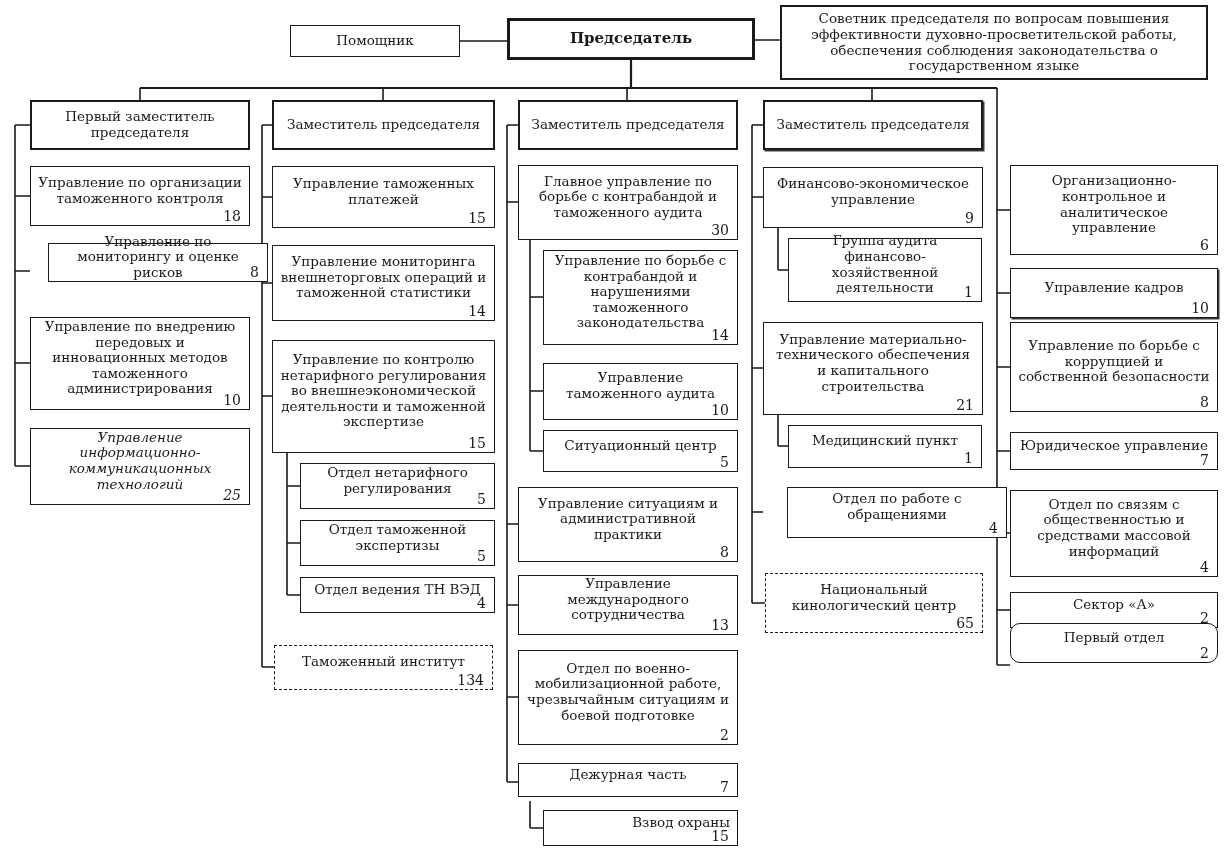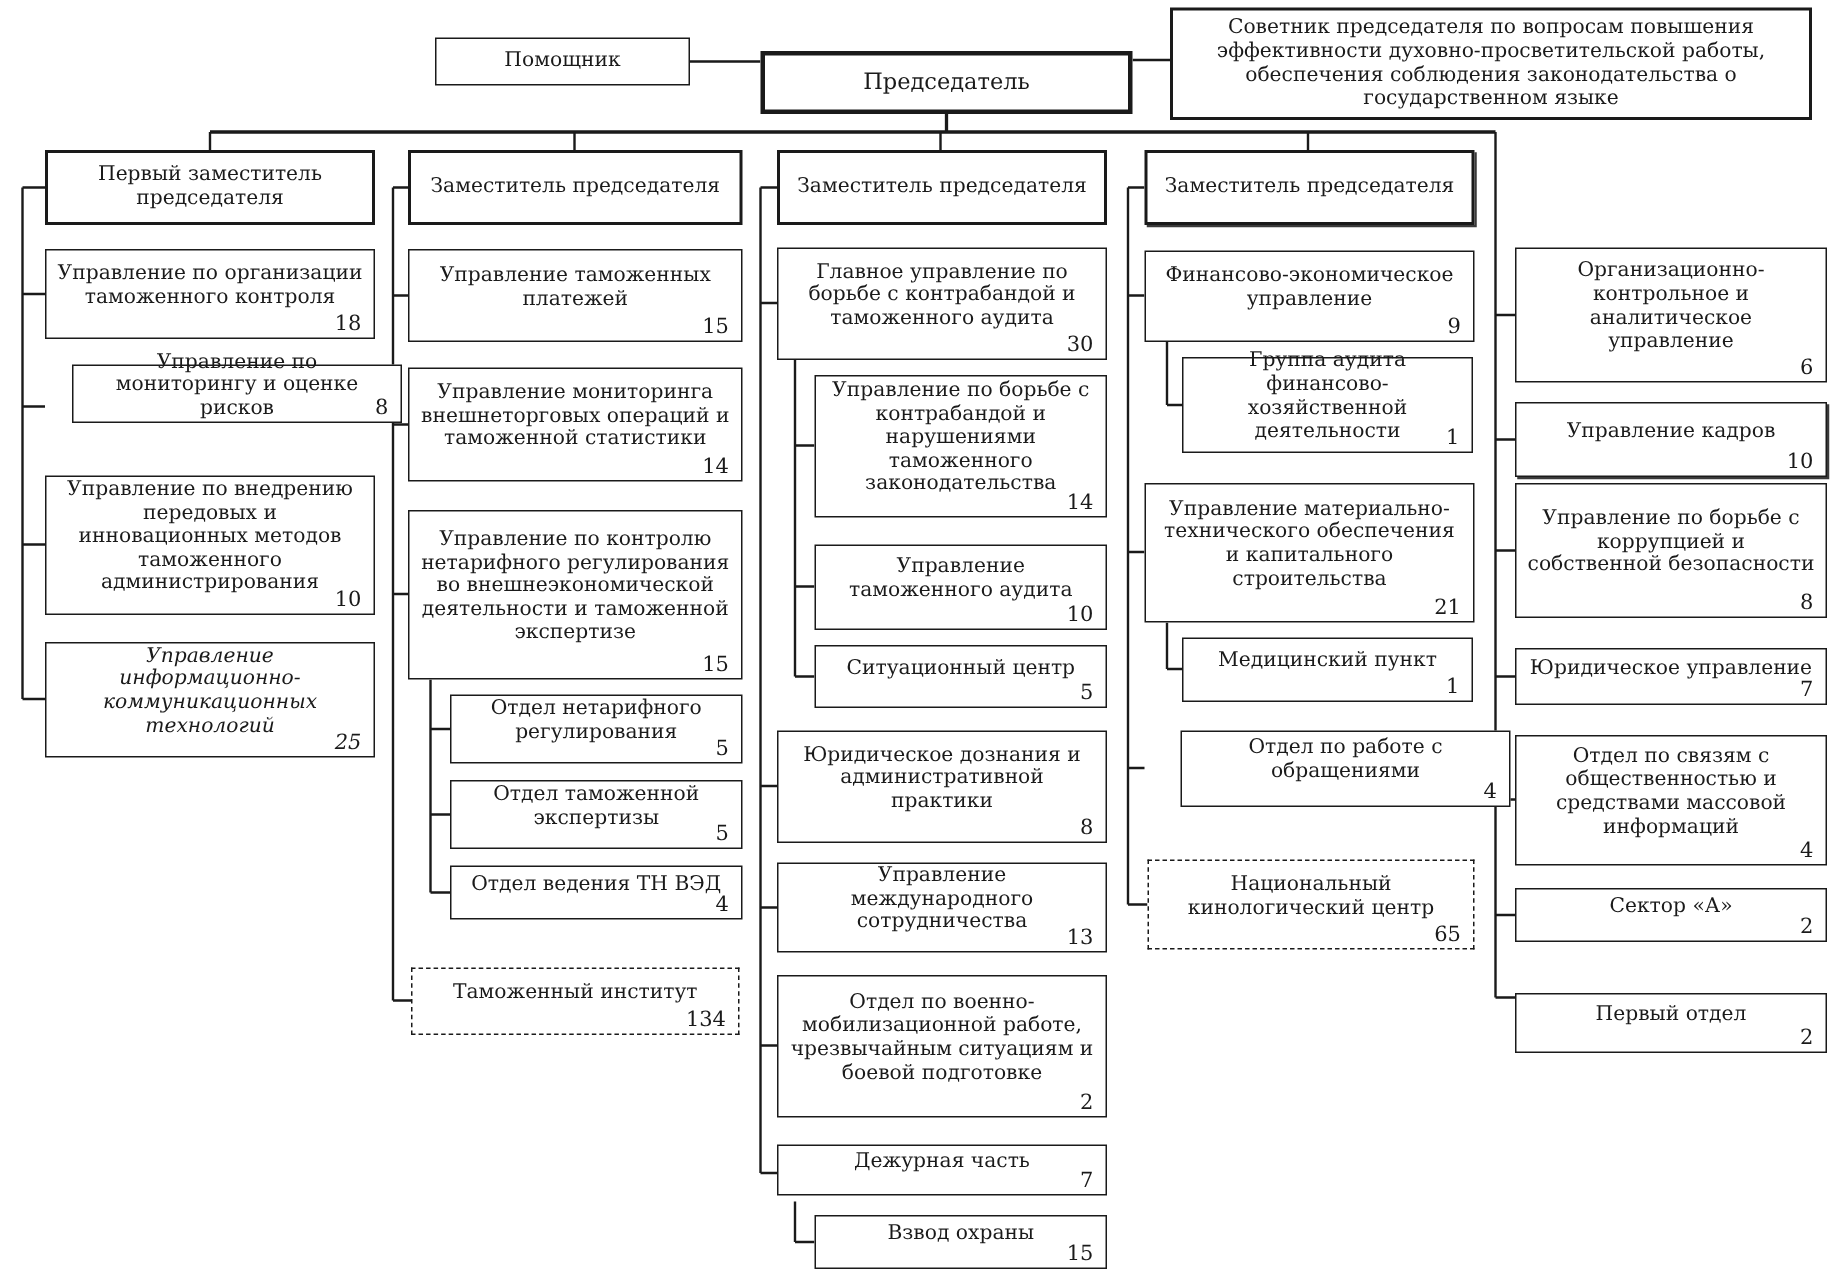--- a/index.html
+++ b/index.html
@@ -7,21 +7,21 @@
          font-family:"DejaVu Serif","Liberation Serif",serif;color:#1a1a1a;}
   .wires{position:absolute;left:0;top:0;}
   .wires path{fill:none;stroke:#1a1a1a;stroke-width:1.6;}
   .wires path.thick{stroke-width:2.2;}
   .box{position:absolute;background:#fff;border:1.5px solid #1a1a1a;box-sizing:border-box;
        display:flex;align-items:center;justify-content:center;text-align:center;
        font-size:13.5px;line-height:1.16;padding:2px 7px;}
   .unit{padding-bottom:13px;}
   .count{position:absolute;right:8px;bottom:0px;font-size:14px;line-height:1.2;}
   .hdr{border-width:2px;}
-  .bold{font-weight:normal;font-size:15px;margin-top:16px;}
+  .bold{font-weight:bold;font-size:15px;}
   .chair{border-width:3px;}
   .dashed{border:1.5px dashed #1a1a1a;}
   .sh{box-shadow:1.5px 1.5px 0 #3a3a3a;}
 
   #b-assistant{left:290px;top:25px;width:170px;height:32px;}
   #b-chairman{left:507px;top:18px;width:248px;height:42px;}
   #b-advisor{left:780px;top:5px;width:428px;height:75px;}
 
   #b-c1-h{left:30px;top:100px;width:220px;height:50px;}
   #b-c1-0{left:30px;top:166px;width:220px;height:60px;}
@@ -40,37 +40,37 @@
 
   #b-c3-h{left:518px;top:100px;width:220px;height:50px;}
   #b-c3-0{left:518px;top:165px;width:220px;height:75px;}
   #b-c3-1{left:543px;top:250px;width:195px;height:95px;}
   #b-c3-2{left:543px;top:363px;width:195px;height:57px;}
   #b-c3-3{left:543px;top:430px;width:195px;height:42px;}
   #b-c3-4{left:518px;top:487px;width:220px;height:75px;}
   #b-c3-5{left:518px;top:575px;width:220px;height:60px;justify-content:center;}
   #b-c3-6{left:518px;top:650px;width:220px;height:95px;}
   #b-c3-7{left:518px;top:763px;width:220px;height:34px;}
-  #b-c3-8{left:543px;top:810px;width:195px;height:36px;}
+  #b-c3-8{left:543px;top:810px;width:195px;height:36px;justify-content:flex-end;}
 
   #b-c4-h{left:763px;top:100px;width:220px;height:50px;}
   #b-c4-0{left:763px;top:167px;width:220px;height:61px;}
   #b-c4-1{left:788px;top:238px;width:194px;height:64px;}
   #b-c4-2{left:763px;top:322px;width:220px;height:93px;}
   #b-c4-3{left:788px;top:425px;width:194px;height:43px;}
   #b-c4-4{left:787px;top:487px;width:220px;height:51px;}
   #b-c4-5{left:765px;top:573px;width:218px;height:60px;}
 
   #b-c5-0{left:1010px;top:165px;width:208px;height:90px;}
   #b-c5-1{left:1010px;top:268px;width:208px;height:50px;}
   #b-c5-2{left:1010px;top:322px;width:208px;height:90px;}
   #b-c5-3{left:1010px;top:432px;width:208px;height:38px;}
   #b-c5-4{left:1010px;top:490px;width:208px;height:87px;}
   #b-c5-5{left:1010px;top:592px;width:208px;height:36px;}
-  #b-c5-6{left:1010px;top:662px;width:208px;height:40px;}
+  #b-c5-6{left:1010px;top:623px;width:208px;height:40px;border-radius:10px;}
 </style>
 </head>
 <body>
 
 <div class="stage">
 
   <svg class="wires" width="1229" height="853" viewBox="0 0 1229 853">
     <path class="thick" d="M631 60V88 M140 88H997"></path>
     <path d="M460 41H507 M755 40H780
              M140 88V100 M383 88V100 M627 88V100 M872 88V100
@@ -160,21 +160,21 @@
   </div>
   <div id="b-c3-2" class="box unit">
     <span>Управление таможенного аудита</span>
     <span class="count">10</span>
   </div>
   <div id="b-c3-3" class="box unit">
     <span>Ситуационный центр</span>
     <span class="count">5</span>
   </div>
   <div id="b-c3-4" class="box unit">
-    <span>Юридическое дознания и административной практики</span>
+    <span>Управление ситуациям и административной практики</span>
     <span class="count">8</span>
   </div>
   <div id="b-c3-5" class="box unit">
     <span>Управление международного сотрудничества</span>
     <span class="count">13</span>
   </div>
   <div id="b-c3-6" class="box unit">
     <span>Отдел по военно-мобилизационной работе, чрезвычайным ситуациям и боевой подготовке</span>
     <span class="count">2</span>
   </div>

